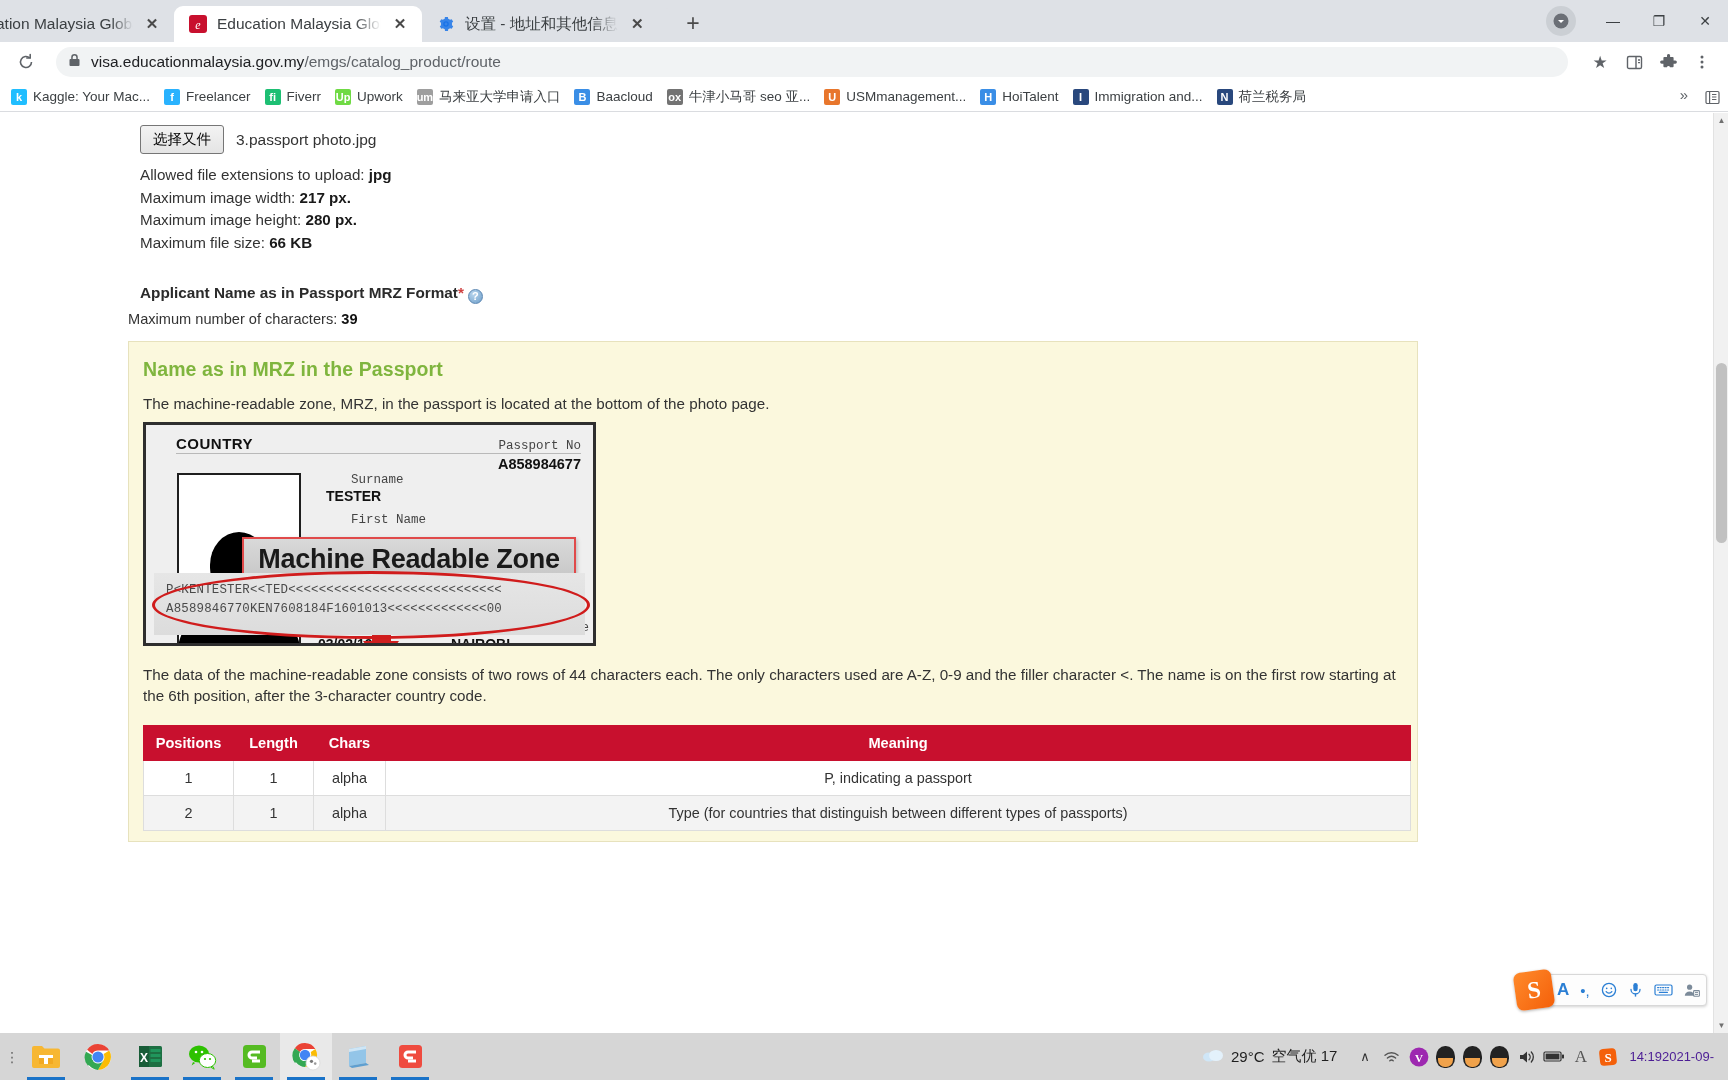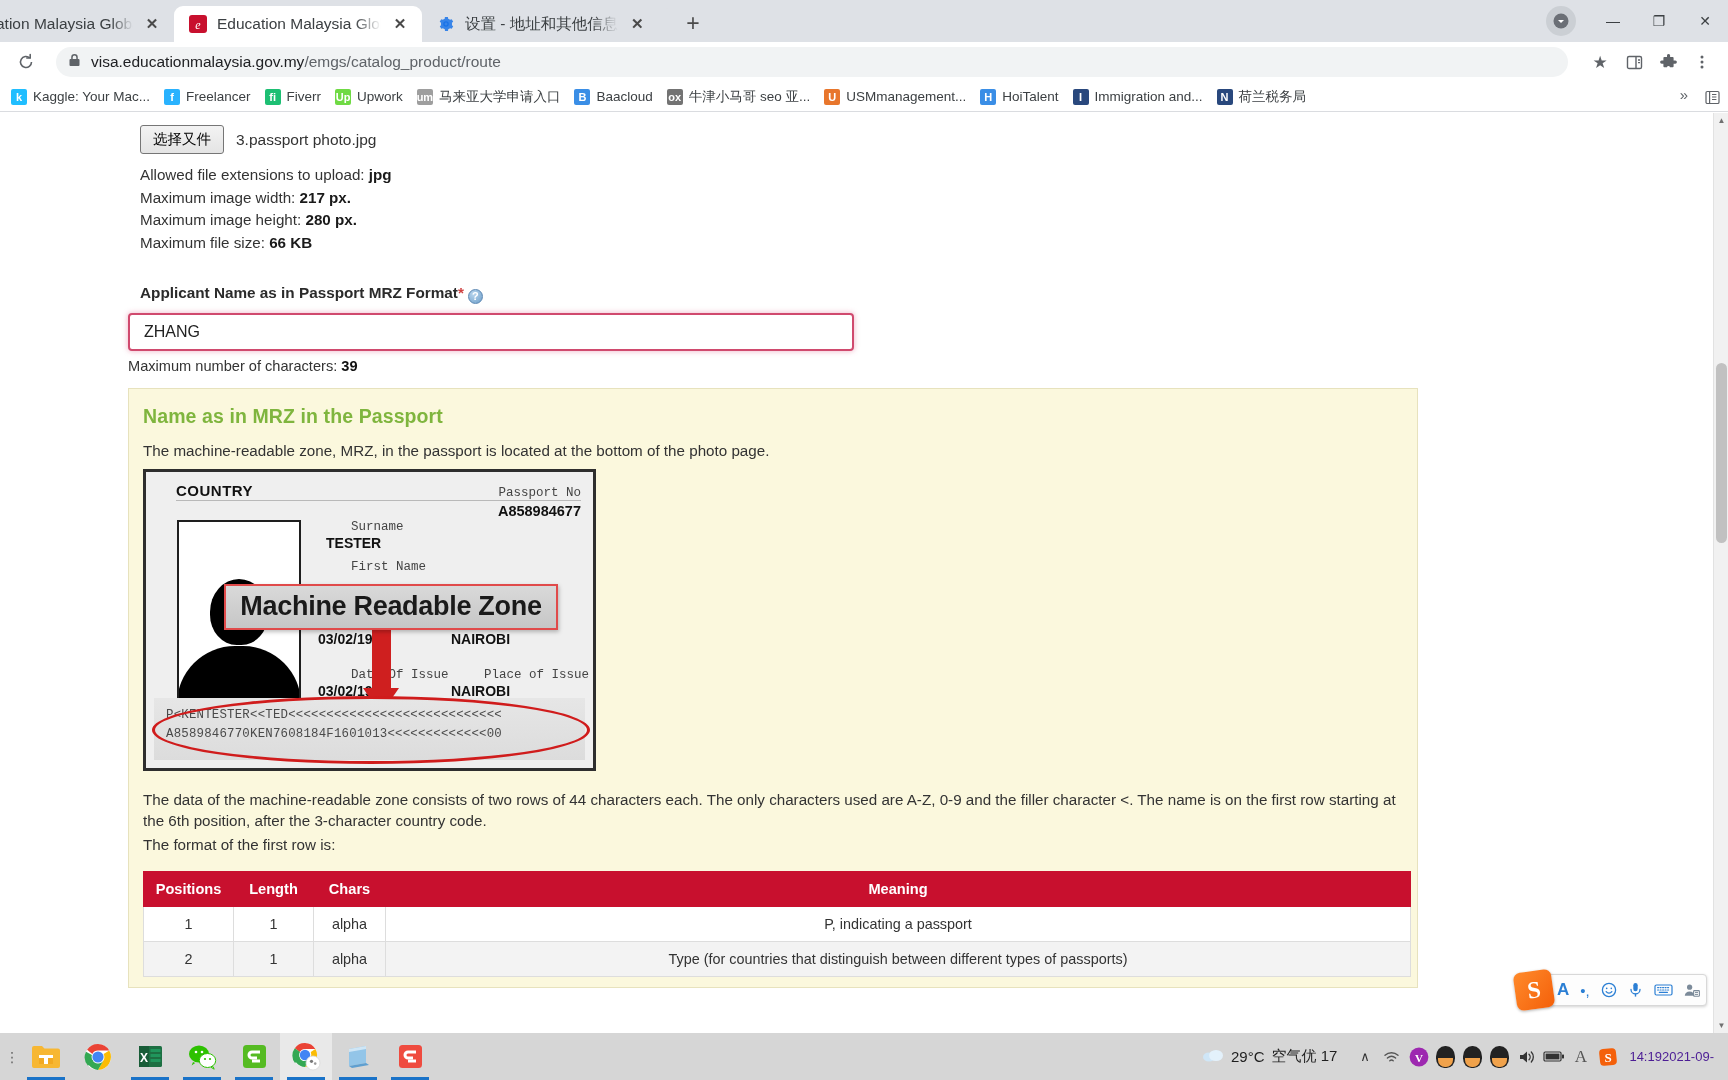--- a/index.html
+++ b/index.html
@@ -207,21 +207,21 @@
     position: relative;
   }
   .info-title {
     font-size: 19.5px; font-weight: 700; color: #7fb53e;
     margin: 0 0 14px 2px; letter-spacing: .1px;
   }
   .info-p { font-size: 15.2px; color: #333; margin: 0 0 10px 2px; }
 
   
   .passport {
-    width: 453px; height: 302px;
+    width: 453px; height: 224px;
     border: 3px solid #2e2e2e;
     background: #efefef;
     position: relative;
     margin: 9px 0 0 2px;
     overflow: hidden;
     font-family: "Liberation Mono", monospace;
   }
   .pp-head {
     position: absolute; left: 30px; right: 12px; top: 10px;
     display: flex; justify-content: space-between; align-items: baseline;
@@ -266,21 +266,21 @@
     font-family: "Liberation Sans", sans-serif;
     font-weight: 700; font-size: 14px; color: #111;
     margin: 1px 0 9px 8px;
   }
   .pp-dob { position: absolute; left: 172px; top: 158px; }
   .pp-issue { position: absolute; left: 172px; top: 196px; }
   .pp-poi { position: absolute; left: 305px; top: 158px; }
   .pp-poi2 { position: absolute; left: 305px; top: 196px; }
 
   .mrz-banner {
-    position: absolute; left: 78px; top: 112px;
+    position: absolute; left: 96px; top: 112px;
     width: 334px; height: 46px;
     background: linear-gradient(#d9d9d9, #c6c6c6);
     border: 2px solid #e04a4a;
     display: flex; align-items: center; justify-content: center;
     font-family: "Liberation Sans", sans-serif;
     font-weight: 700; font-size: 27px; color: #1a1a1a;
     box-shadow: 1px 2px 4px rgba(0,0,0,.25);
     letter-spacing: -.3px;
   }
   .arrow-shaft {
@@ -587,23 +587,20 @@
         <div><span>Allowed file extensions to upload:</span> <b>jpg</b></div>
         <div><span>Maximum image width:</span> <b>217 px.</b></div>
         <div><span>Maximum image height:</span> <b>280 px.</b></div>
         <div><span>Maximum file size:</span> <b>66 KB</b></div>
       </div>
 
       <div class="field-label">
         <span>Applicant Name as in Passport MRZ Format</span><span class="req">*</span><span class="help-ico">?</span>
       </div>
 
-      <div class="input-wrap">
-        <input class="text-input" type="text" value="ZHANG" style="">
-      </div>
 
       <div class="charmax">
         <span>Maximum number of characters:</span>
         <b>39</b>
       </div>
 
       <div class="infobox">
         <div class="info-title">Name as in MRZ in the Passport</div>
         <div class="info-p">The machine-readable zone, MRZ, in the passport is located at the bottom of the photo page.</div>
 
@@ -647,21 +644,20 @@
           <div class="mrz-banner">Machine Readable Zone</div>
 
           <div class="mrz-strip">
             <div class="mrz-line">P&lt;KENTESTER&lt;&lt;TED&lt;&lt;&lt;&lt;&lt;&lt;&lt;&lt;&lt;&lt;&lt;&lt;&lt;&lt;&lt;&lt;&lt;&lt;&lt;&lt;&lt;&lt;&lt;&lt;&lt;&lt;&lt;&lt;</div>
             <div class="mrz-line">A8589846770KEN7608184F1601013&lt;&lt;&lt;&lt;&lt;&lt;&lt;&lt;&lt;&lt;&lt;&lt;&lt;00</div>
           </div>
           <div class="mrz-ellipse"></div>
         </div>
 
         <div class="para">The data of the machine-readable zone consists of two rows of 44 characters each. The only characters used are A-Z, 0-9 and the filler character &lt;. The name is on the first row starting at the 6th position, after the 3-character country code.</div>
-        <div class="para2">The format of the first row is:</div>
 
         <table class="mrztable">
           <thead>
             <tr>
               <th>Positions</th>
               <th>Length</th>
               <th>Chars</th>
               <th>Meaning</th>
             </tr>
           </thead>

